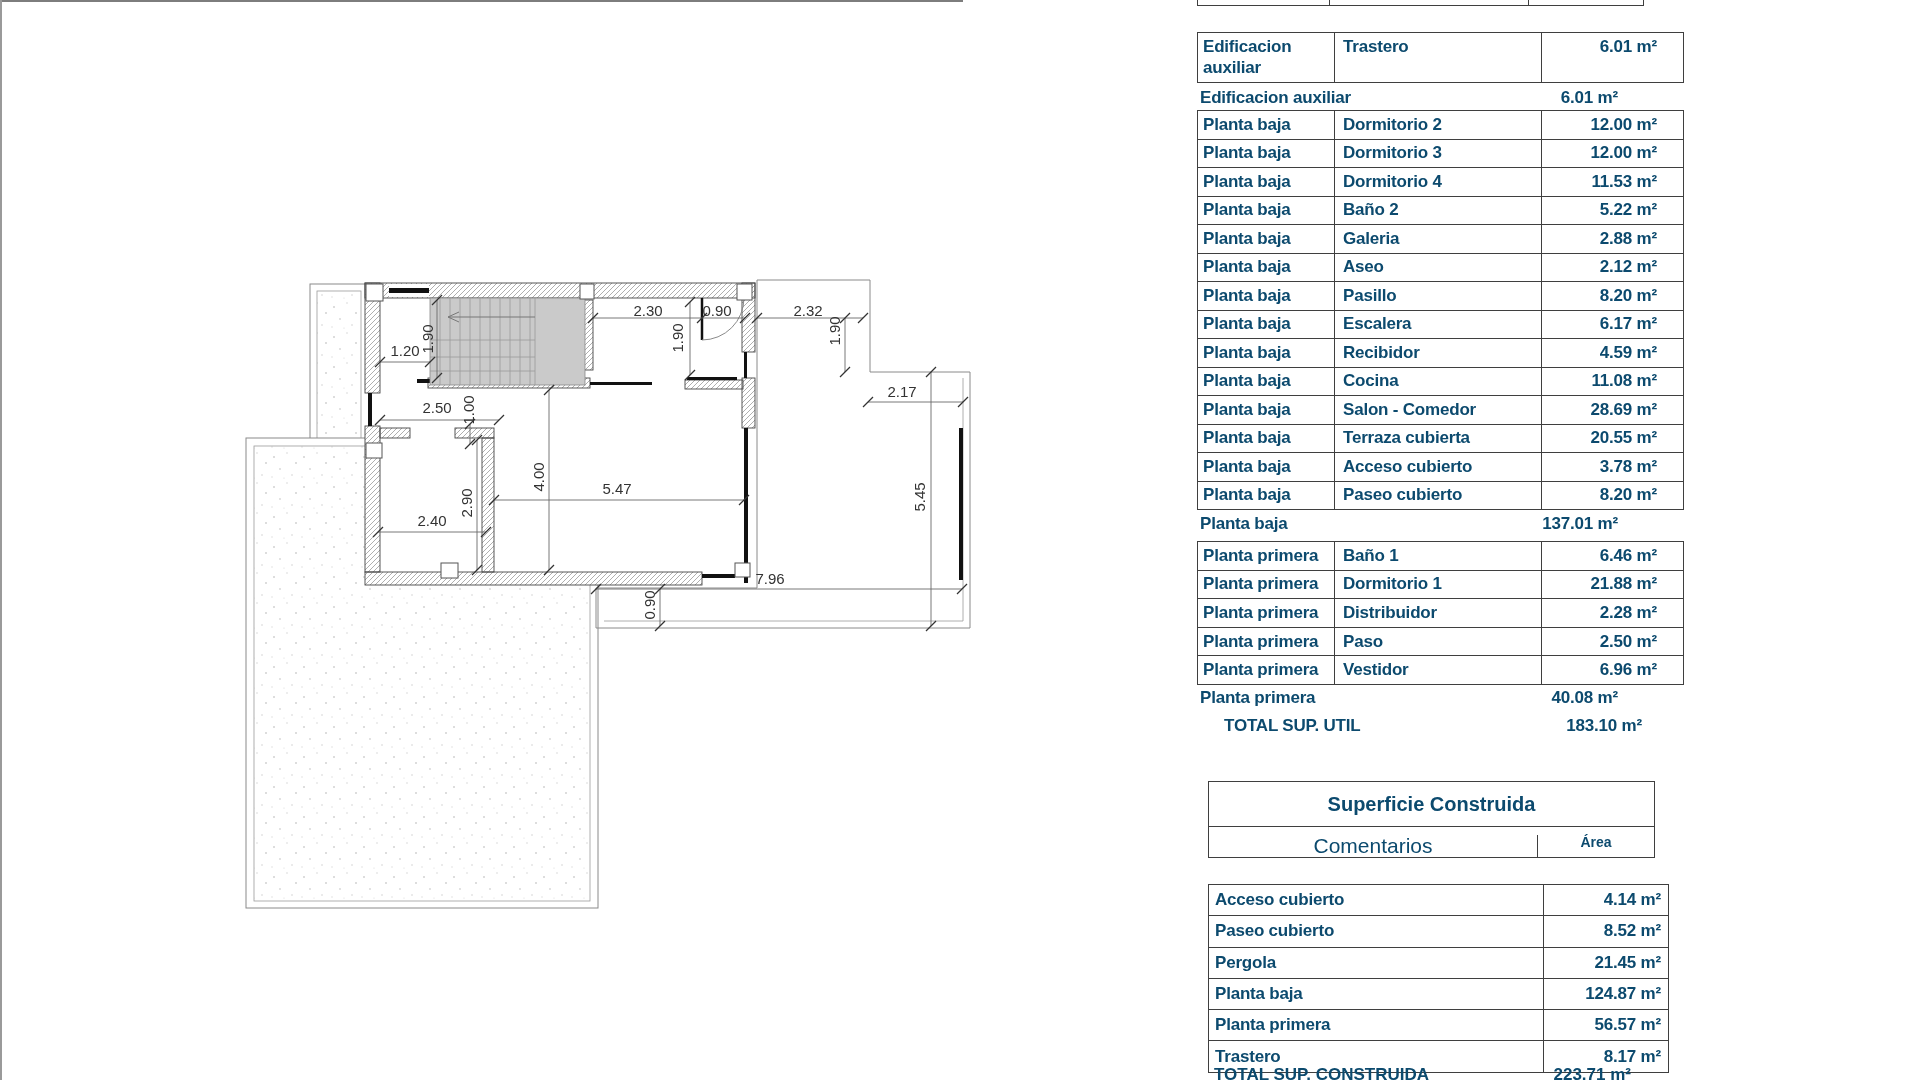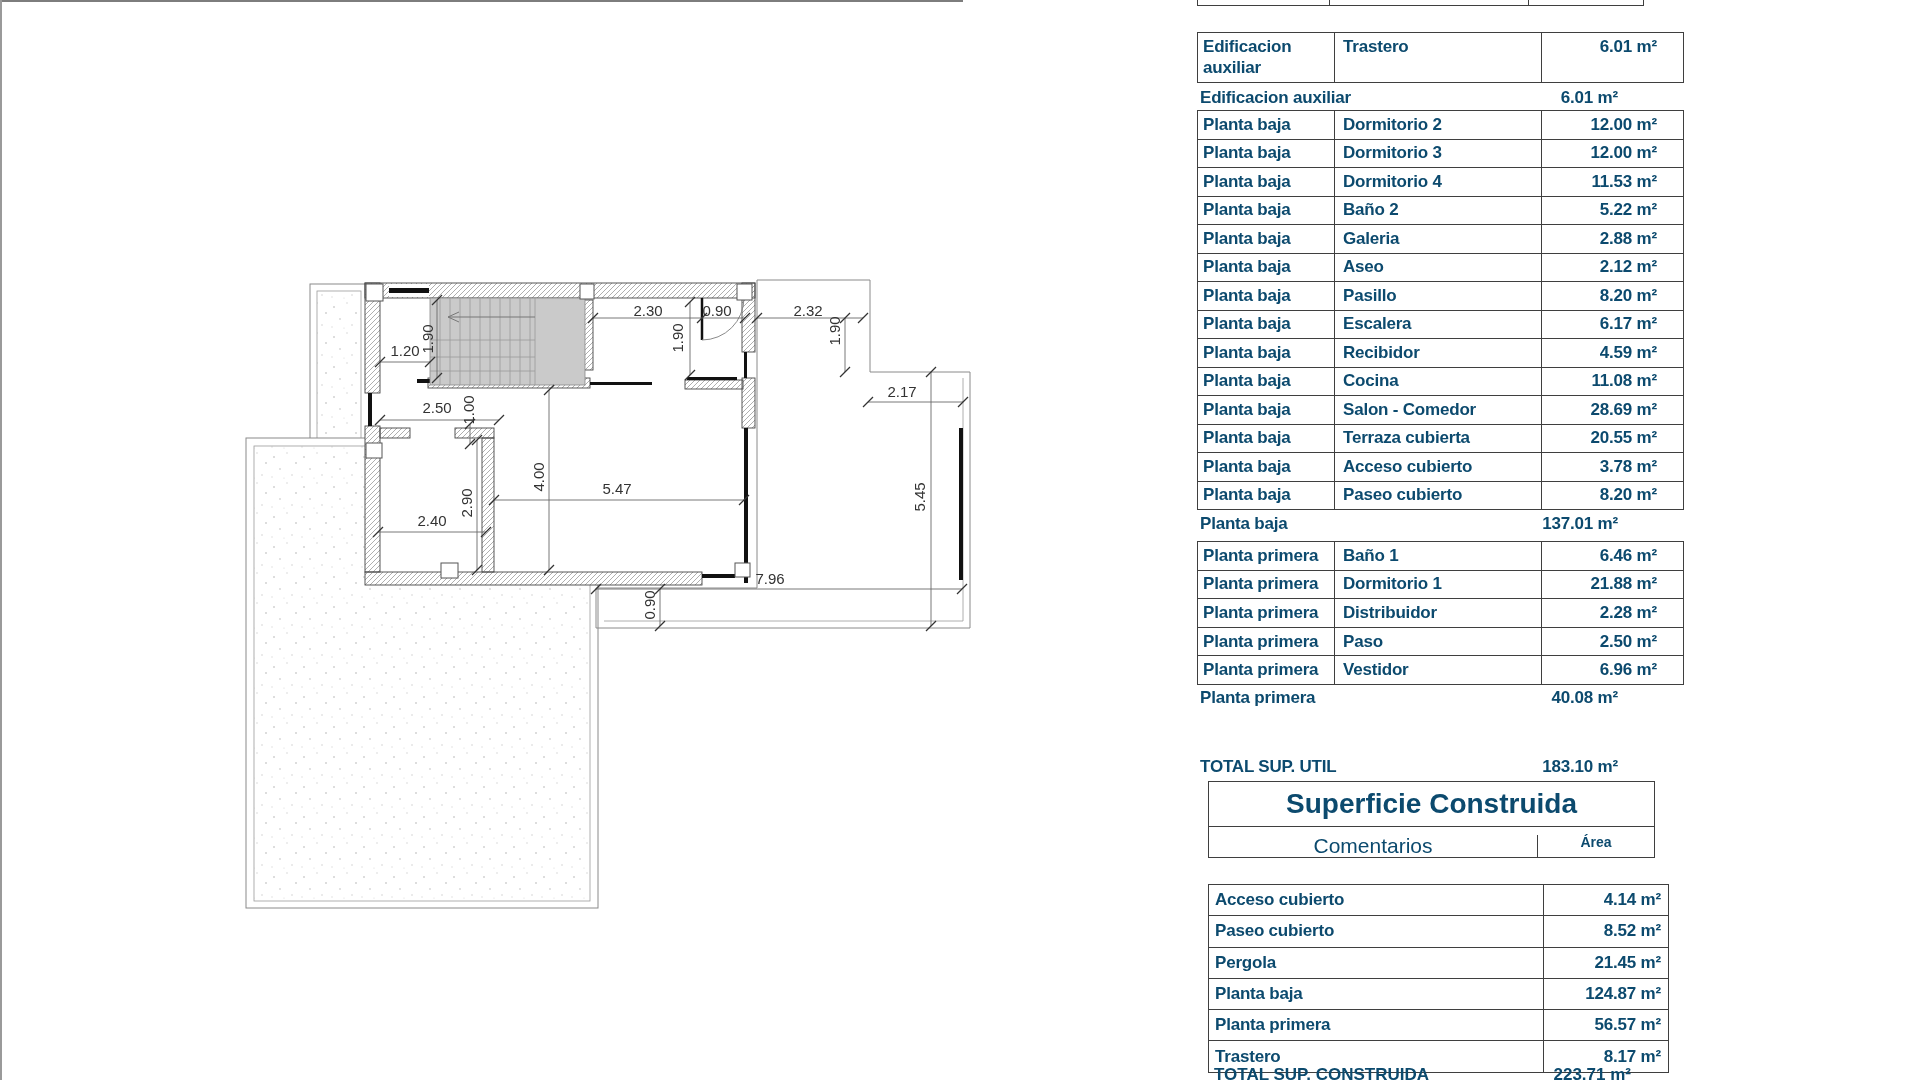--- a/index.html
+++ b/index.html
@@ -35,27 +35,27 @@
   .subrow .val,.totrow .val{padding-right:26px;}
 
   #sup-util{left:1197px;top:0;width:447px;height:1080px;}
   #sut-cut{position:absolute;left:0;top:0;width:445px;height:5px;border-left:1px solid #3f3f3f;
            border-right:1px solid #3f3f3f;border-bottom:1px solid #3f3f3f;display:flex;}
   #sut-cut .c1{width:131px;border-right:1px solid #3f3f3f;}
   #sut-cut .c2{width:198px;border-right:1px solid #3f3f3f;}
   .sut-g0{top:32px;}  .sub0{top:84px;}
   .sut-g1{top:110px;} .sub1{top:510px;}
   .sut-g2{top:541px;} .sub2{top:684px;}
-  #sut-total{top:753px;}
+  #sut-total{top:712px;margin-left:24px;}
 
   
   #sup-cons{left:1208px;top:781px;width:447px;height:299px;}
   #sc-header{position:absolute;left:0;top:0;width:445px;border:1px solid #3f3f3f;}
   #sc-title{height:44px;border-bottom:1px solid #3f3f3f;display:flex;align-items:center;
-            justify-content:center;font-weight:700;font-size:28px;}
+            justify-content:center;font-weight:700;font-size:20px;}
   #sc-cols{height:30px;display:flex;}
   #sc-col1{width:328px;border-right:1px solid #3f3f3f;display:flex;align-items:center;
            justify-content:center;font-size:21px;font-weight:400;margin-top:8px;}
   #sc-col2{flex:1;display:flex;align-items:center;justify-content:center;font-size:14px;font-weight:700;}
   table.sc{top:103px;}
   table.sc td{height:28.3px;}
   td.sclab{width:327px;padding-left:6px;}
   td.scarea{width:116px;text-align:right;padding-right:7px;}
   #sc-total{position:absolute;top:280px;height:28px;width:447px;display:flex;align-items:center;
             justify-content:space-between;font-weight:700;font-size:17px;}

